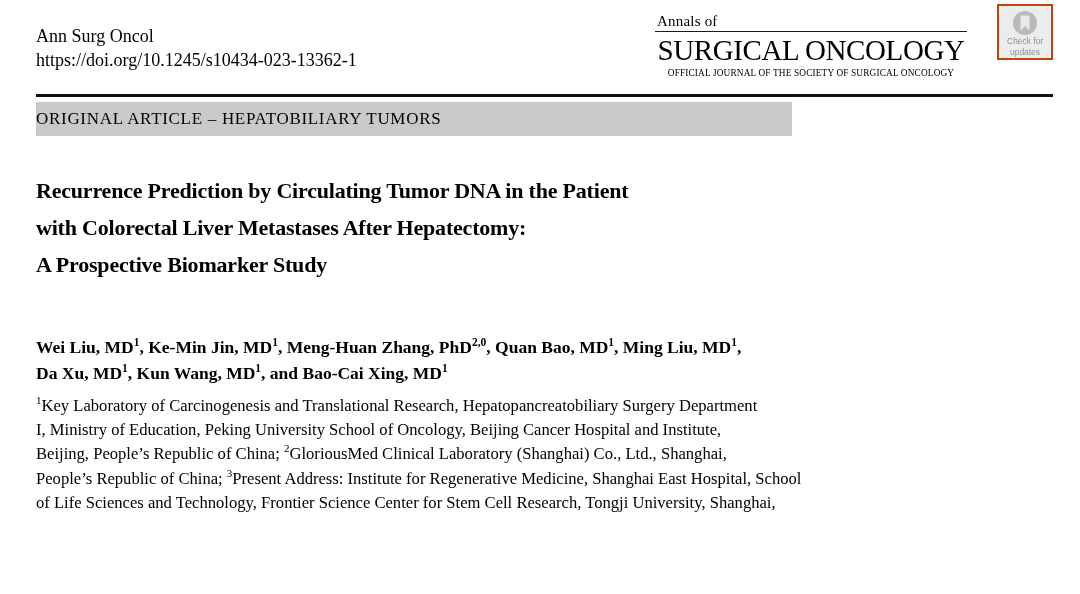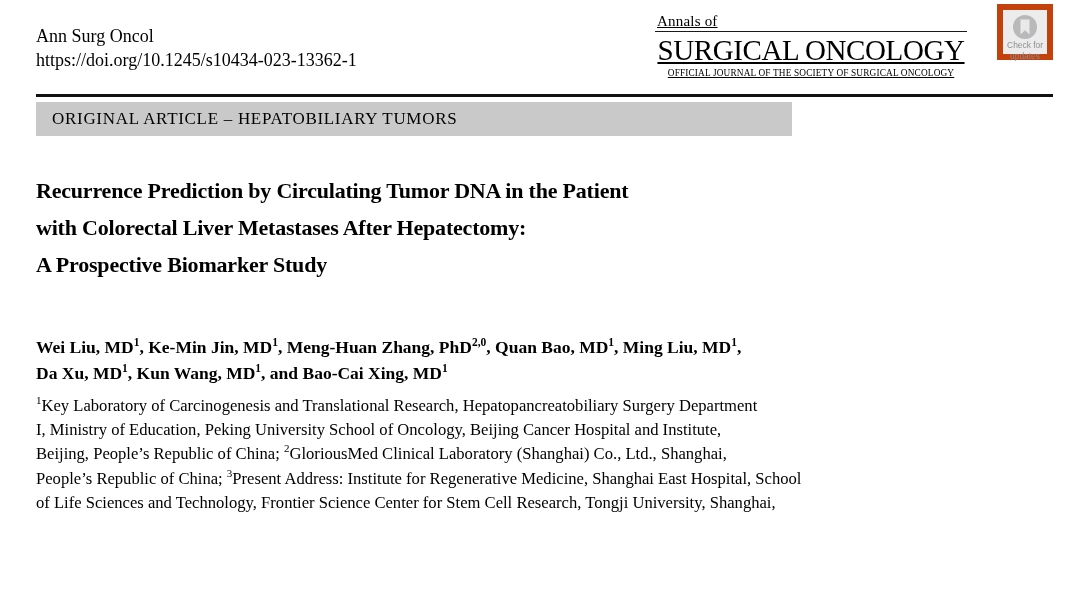--- a/index.html
+++ b/index.html
@@ -33,21 +33,20 @@
   }
   .journal-meta div { white-space: nowrap; }
 
   
   .logo {
     position: absolute;
     left: 655px;
     top: 12px;
     width: 312px;
     text-align: center;
-    text-decoration: underline;
   }
   .logo-annals {
     font-size: 15px;
     line-height: 18px;
     text-align: left;
     letter-spacing: 0.2px;
     padding-left: 2px;
   }
   .logo-rule {
     border-top: 1.6px solid #1a1a1a;
@@ -70,21 +69,21 @@
   }
 
   
   .crossmark {
     position: absolute;
     left: 997px;
     top: 4px;
     width: 56px;
     height: 56px;
     background: #ececed;
-    border: 6px solid #c2410c;
+    border: 2px solid #c2410c;
     box-sizing: border-box;
     text-align: center;
     font-family: "Liberation Sans", sans-serif;
   }
   .crossmark-icon {
     margin: 4px auto 0 auto;
     width: 26px;
     height: 26px;
     display: block;
   }
@@ -109,21 +108,21 @@
   .section-banner {
     position: absolute;
     left: 36px;
     top: 102px;
     width: 756px;
     height: 34px;
     background: #c9c9c9;
   }
   .section-banner-label {
     position: absolute;
-    left: 16px;
+    left: 0;
     top: 6px;
     font-size: 17px;
     line-height: 22px;
     letter-spacing: 0.7px;
     white-space: nowrap;
   }
 
   
   .title {
     position: absolute;

